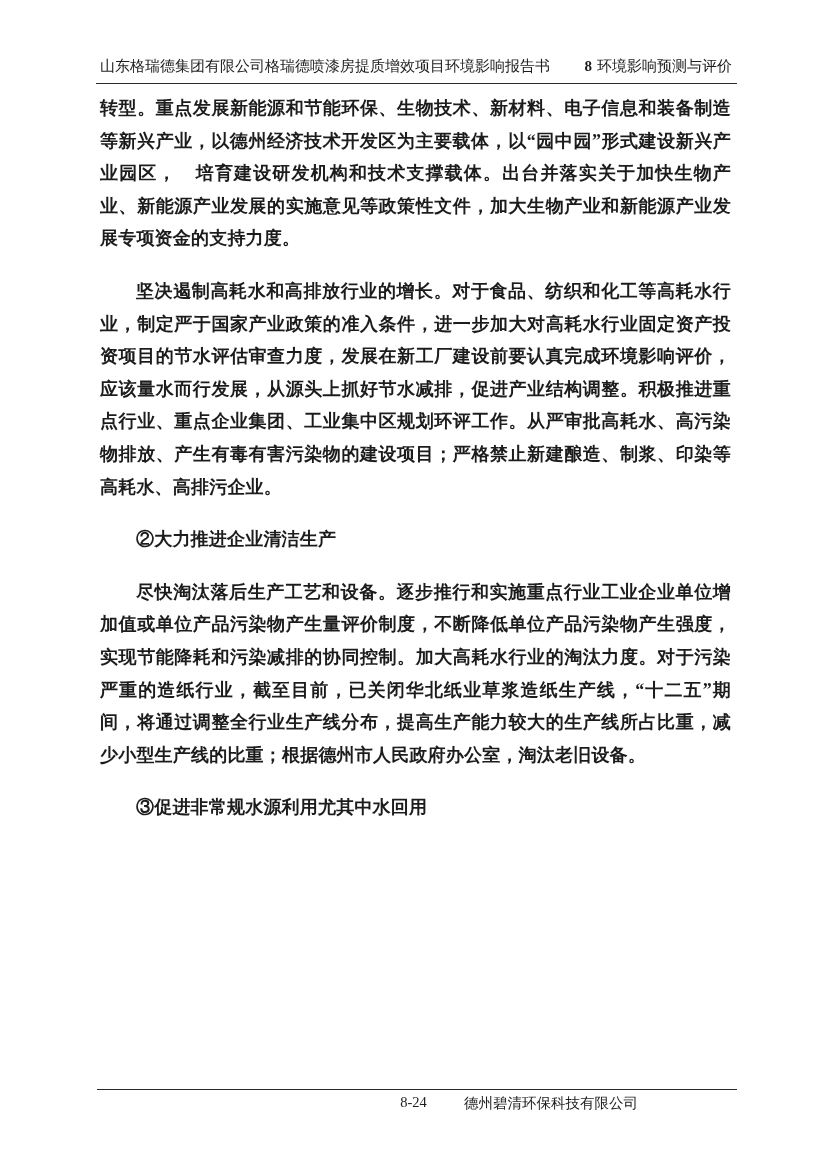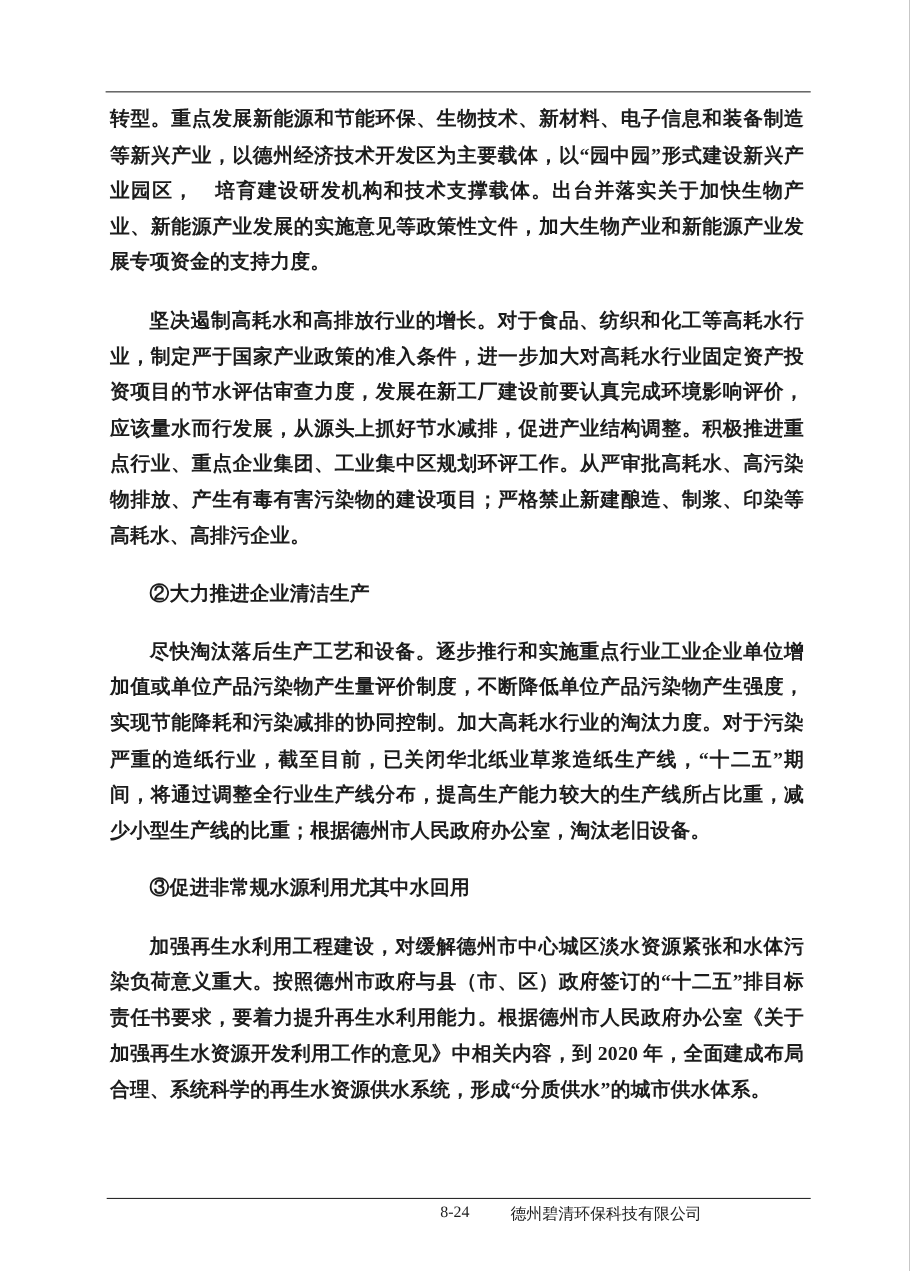--- a/index.html
+++ b/index.html
@@ -90,29 +90,34 @@
   .footer .company {
     position: absolute;
     right: 96px;
   }
 </style>
 </head>
 <body>
 
 <div class="page">
 
+  <div class="header">
+    <span>山东格瑞德集团有限公司格瑞德喷漆房提质增效项目环境影响报告书</span>
+    <span>
+      <span class="chapter-no">8</span><span>环境影响预测与评价</span>
+    </span>
+  </div>
   <hr class="header-rule">
 
   <div class="content">
     <p>转型。重点发展新能源和节能环保、生物技术、新材料、电子信息和装备制造等新兴产业，以德州经济技术开发区为主要载体，以“园中园”形式建设新兴产业园区，　培育建设研发机构和技术支撑载体。出台并落实关于加快生物产业、新能源产业发展的实施意见等政策性文件，加大生物产业和新能源产业发展专项资金的支持力度。</p>
     <p class="indent">坚决遏制高耗水和高排放行业的增长。对于食品、纺织和化工等高耗水行业，制定严于国家产业政策的准入条件，进一步加大对高耗水行业固定资产投资项目的节水评估审查力度，发展在新工厂建设前要认真完成环境影响评价，应该量水而行发展，从源头上抓好节水减排，促进产业结构调整。积极推进重点行业、重点企业集团、工业集中区规划环评工作。从严审批高耗水、高污染物排放、产生有毒有害污染物的建设项目；严格禁止新建酿造、制浆、印染等高耗水、高排污企业。</p>
     <p class="indent">②大力推进企业清洁生产</p>
     <p class="indent">尽快淘汰落后生产工艺和设备。逐步推行和实施重点行业工业企业单位增加值或单位产品污染物产生量评价制度，不断降低单位产品污染物产生强度，实现节能降耗和污染减排的协同控制。加大高耗水行业的淘汰力度。对于污染严重的造纸行业，截至目前，已关闭华北纸业草浆造纸生产线，“十二五”期间，将通过调整全行业生产线分布，提高生产能力较大的生产线所占比重，减少小型生产线的比重；根据德州市人民政府办公室，淘汰老旧设备。</p>
     <p class="indent">③促进非常规水源利用尤其中水回用</p>
-    <p class="indent">加强再生水利用工程建设，对缓解德州市中心城区淡水资源紧张和水体污染负荷意义重大。按照德州市政府与县（市、区）政府签订的“十二五”排目标责任书要求，要着力提升再生水利用能力。根据德州市人民政府办公室《关于加强再生水资源开发利用工作的意见》中相关内容，到 2020 年，全面建成布局合理、系统科学的再生水资源供水系统，形成“分质供水”的城市供水体系。</p>
   </div>
 
   <hr class="footer-rule">
   <div class="footer">
     <span class="page-number">8-24</span>
     <span class="company">德州碧清环保科技有限公司</span>
   </div>
 
 </div>
 

